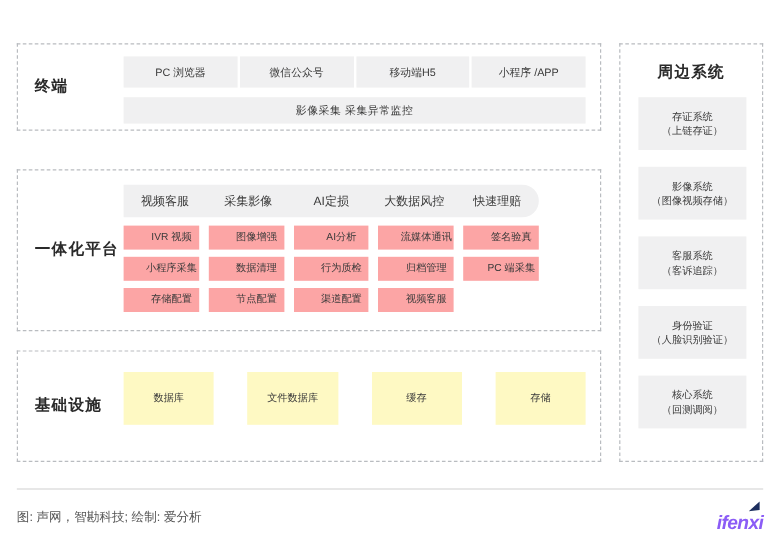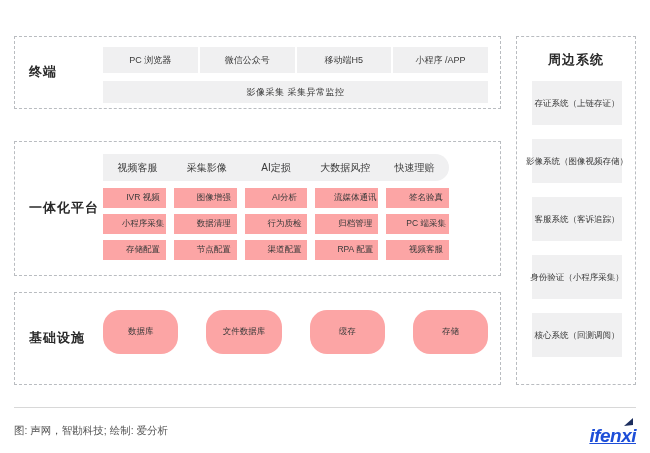--- a/index.html
+++ b/index.html
@@ -142,28 +142,27 @@
   .infra-row{
     position:absolute;
     left:88px;top:17px;
     width:385px;
     display:flex;
     gap:28px;
   }
   .infra-chip{
     flex:1 1 0;
     height:44px;
-    background:#fca5a5;
+    background:#fef9c3;
     display:flex;
     align-items:center;
     justify-content:center;
     font-size:8.5px;
     color:#3a3a3a;
     white-space:nowrap;
-    border-radius:17px;
   }
 
   
   #sec-side{
     position:absolute;
     left:516px;top:36px;
     width:120px;height:349px;
     border:1px dashed #b9bcc0;
     box-sizing:border-box;
     background:#ffffff;
@@ -183,21 +182,21 @@
     left:15px;top:44px;
     width:90px;
     display:flex;
     flex-direction:column;
     gap:14px;
   }
   .side-chip{
     height:44px;
     background:#f0f0f1;
     display:flex;
-    flex-direction:row;
+    flex-direction:column;
     align-items:center;
     justify-content:center;
     font-size:8.5px;
     color:#3a3a3a;
     line-height:1.45;
     white-space:nowrap;
   }
 
   
   #footer-rule{
@@ -219,27 +218,26 @@
     white-space:nowrap;
   }
   #logo{
     position:absolute;
     right:0;top:0;
     width:74px;height:28px;
   }
   #logo-word{
     position:absolute;
     right:0;bottom:1px;
-    font-size:19px;
+    font-size:16px;
     font-weight:700;
     font-style:italic;
     letter-spacing:-.5px;
-    color:#1d4ed8;
+    color:#8b5cf6;
     line-height:1;
-    text-decoration:underline;
   }
   #logo-arrow{
     position:absolute;
     right:1px;top:-1px;
     width:12px;height:12px;
   }
 </style>
 </head>
 <body>
 
@@ -298,21 +296,20 @@
 
         <div class="plat-cell">小程序采集</div>
         <div class="plat-cell">数据清理</div>
         <div class="plat-cell">行为质检</div>
         <div class="plat-cell">归档管理</div>
         <div class="plat-cell">PC 端采集</div>
 
         <div class="plat-cell">存储配置</div>
         <div class="plat-cell">节点配置</div>
         <div class="plat-cell">渠道配置</div>
-        <div class="plat-cell">RPA 配置</div>
         <div class="plat-cell">视频客服</div>
       </div>
     </div>
 
     <div class="arrow-band" id="arrows-bot">
       <div class="arrow" style="left:104px;">
         <svg viewBox="0 0 14 20">
             <path d="M5 0h4v11h4l-6 8-6-8h4z" fill="#1a7fd4"></path>
           </svg>
       </div>
@@ -351,21 +348,21 @@
       <div class="side-chip">
         <span>影像系统</span>
         <span>（图像视频存储）</span>
       </div>
       <div class="side-chip">
         <span>客服系统</span>
         <span>（客诉追踪）</span>
       </div>
       <div class="side-chip">
         <span>身份验证</span>
-        <span>（小程序采集）</span>
+        <span>（人脸识别验证）</span>
       </div>
       <div class="side-chip">
         <span>核心系统</span>
         <span>（回测调阅）</span>
       </div>
     </div>
   </div>
 </div>
 
 <div id="footer-rule"></div>

